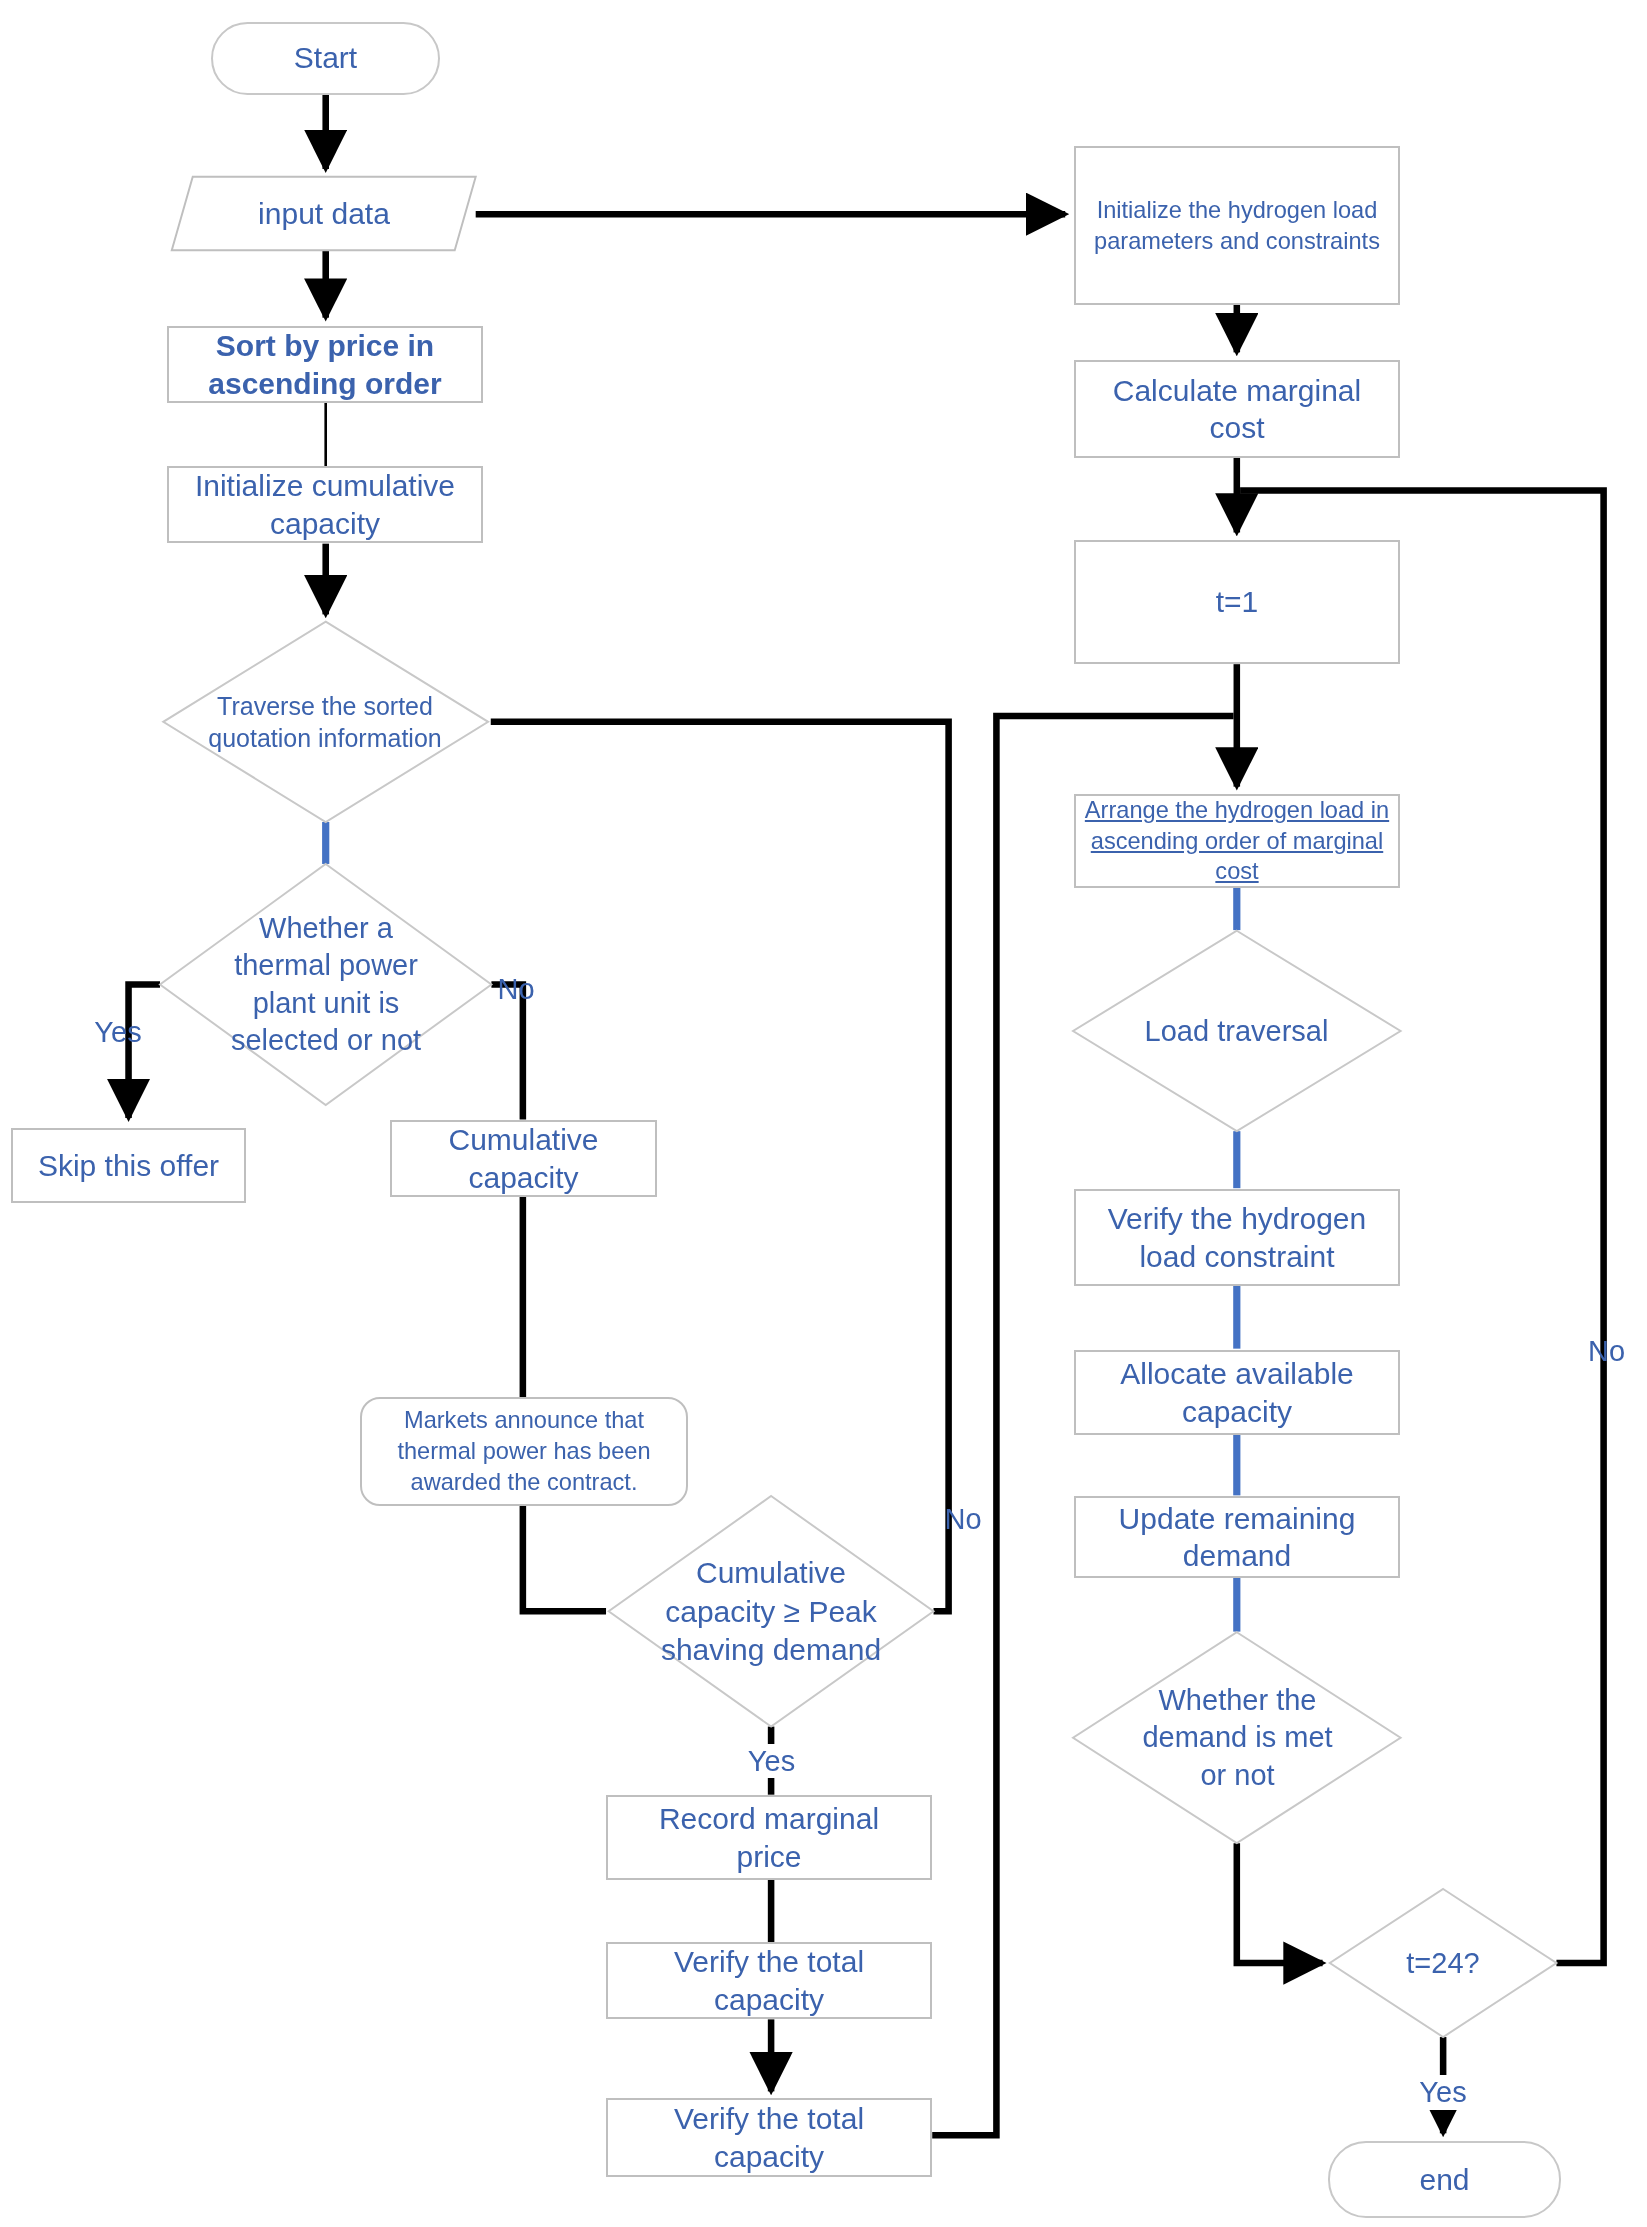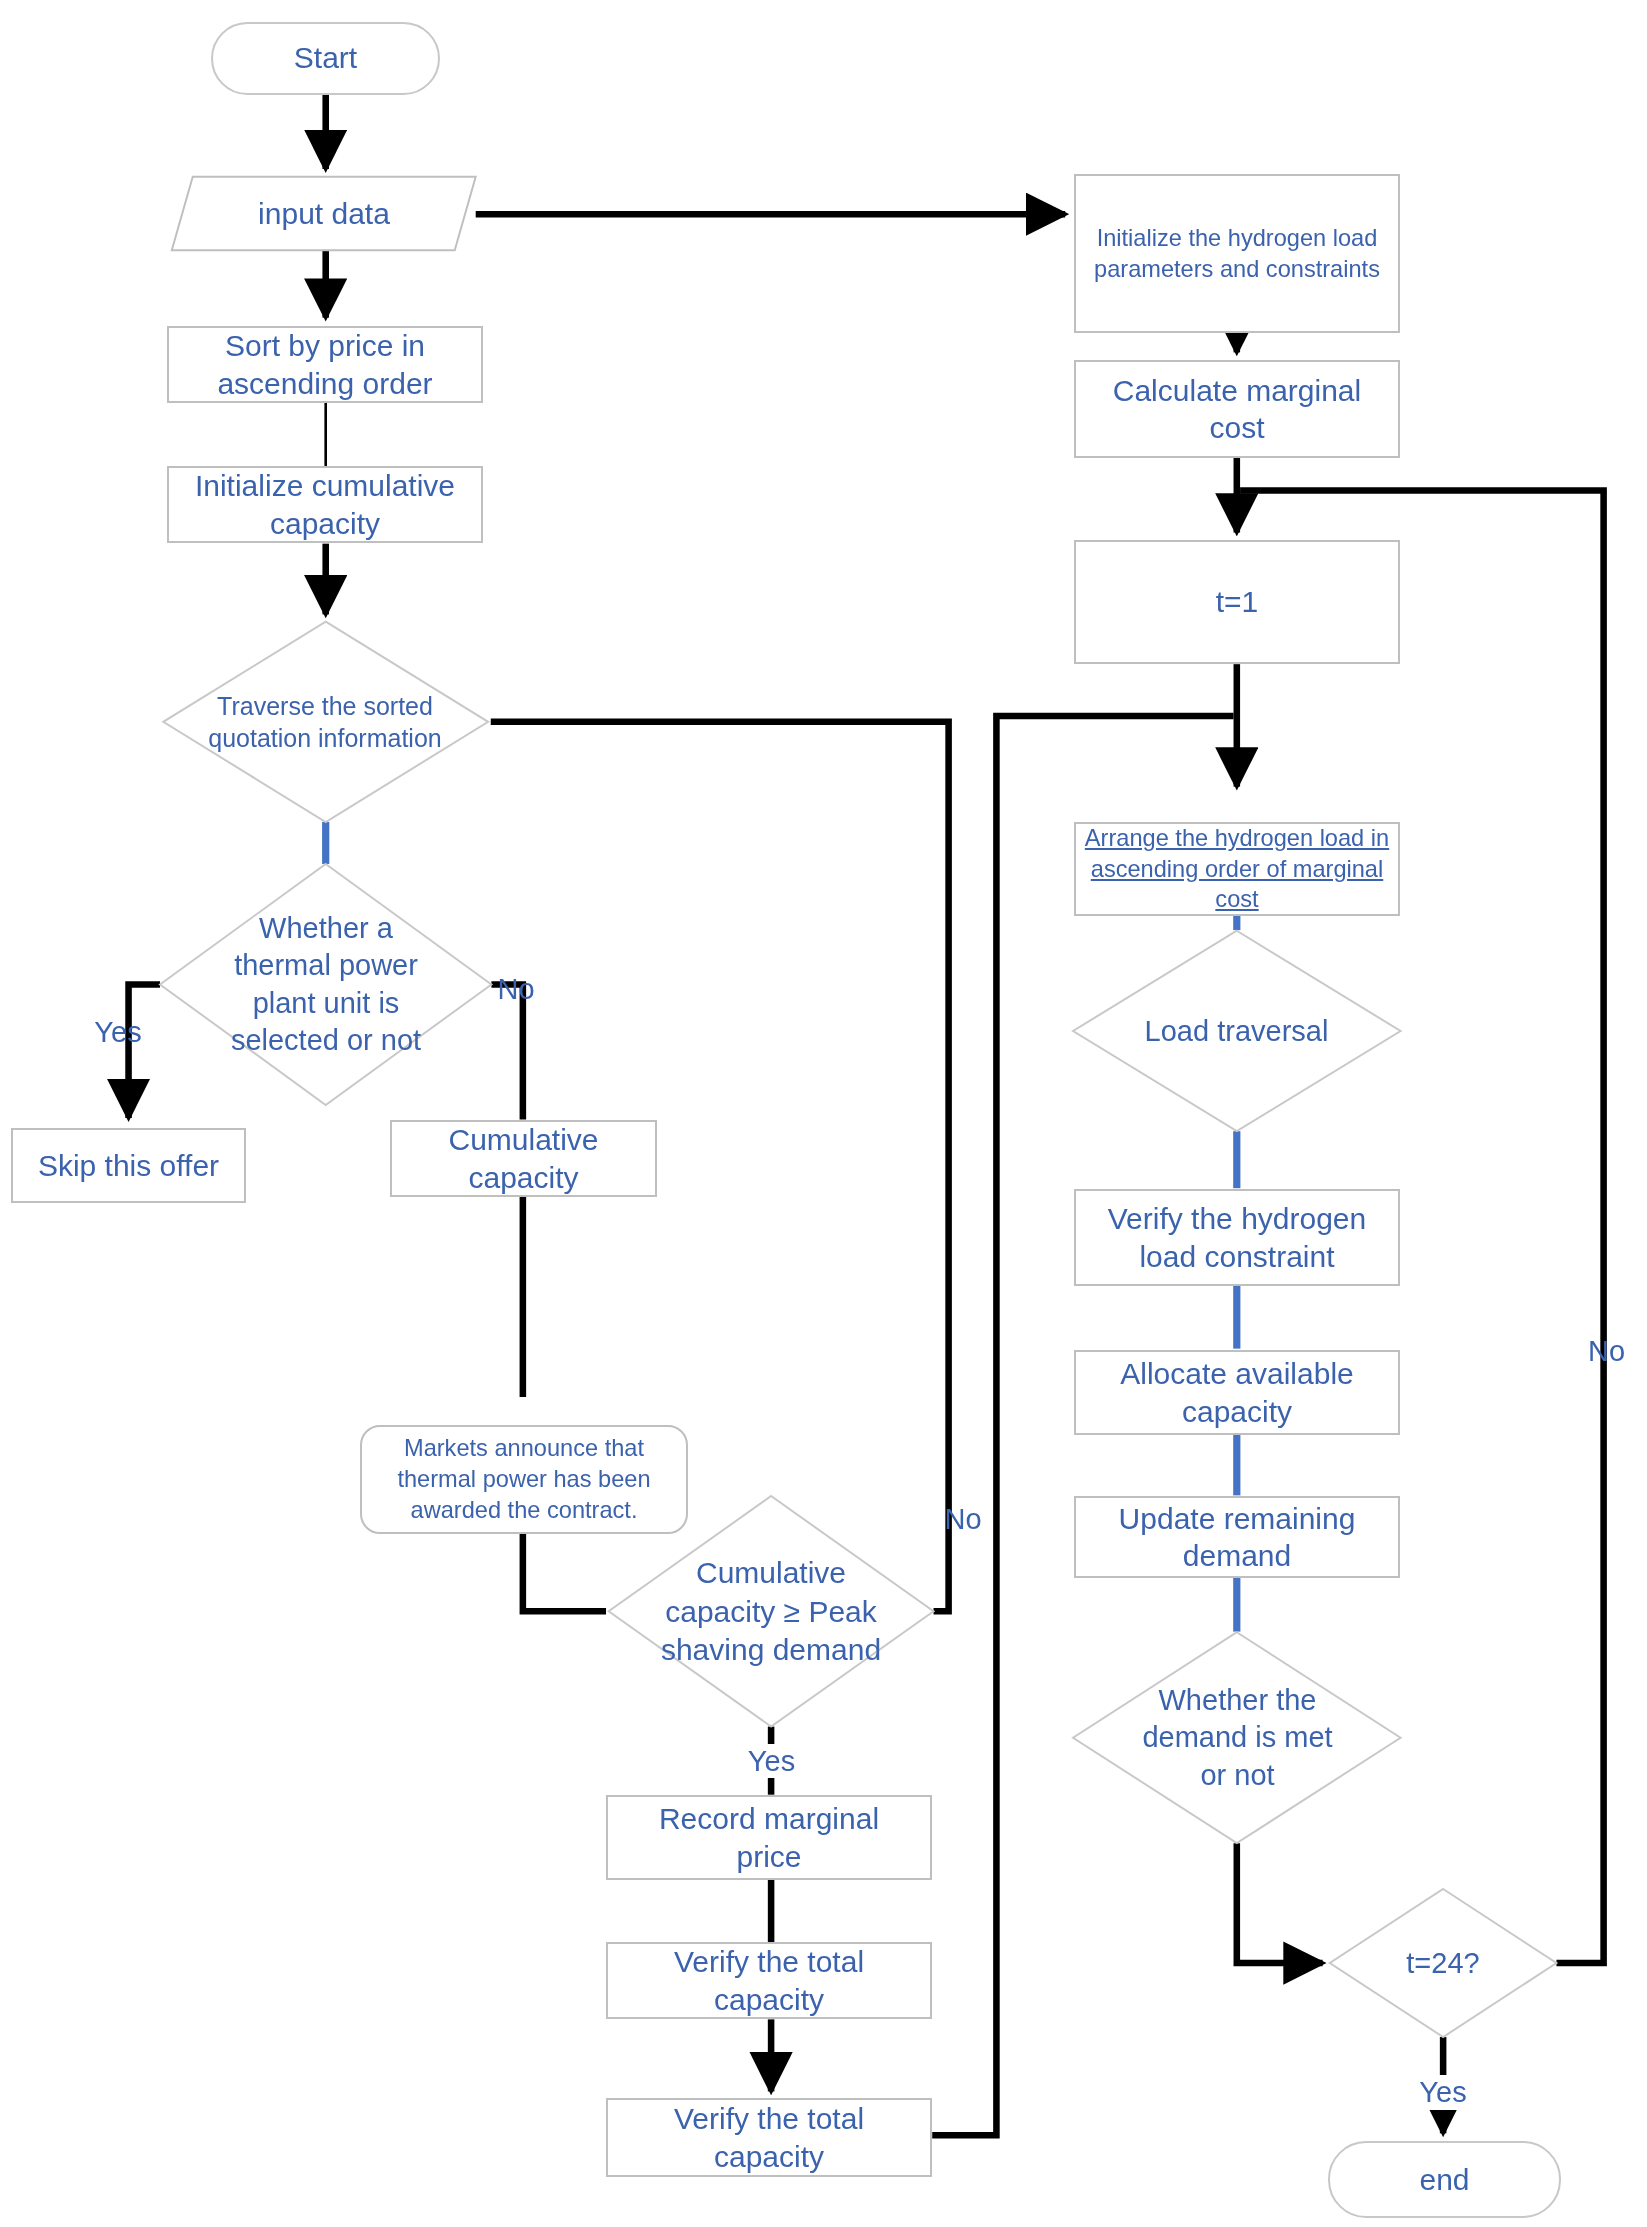--- a/index.html
+++ b/index.html
@@ -16,21 +16,21 @@
   path.thin{stroke:var(--line);stroke-width:4;fill:none;}
   path.b{stroke:var(--blue);stroke-width:11;fill:none;}
   polygon.shape{fill:#ffffff;stroke:var(--border_diamond);stroke-width:3;}
   .box{
     position:absolute; box-sizing:border-box; background:#fff;
     border:2px solid var(--border);
     display:flex; align-items:center; justify-content:center; text-align:center;
     font-size:30px; line-height:1.25; color:var(--text);
   }
   .box.noborder{border:none; background:transparent;}
-  .box.small{font-size:23.6px; line-height:1.3;margin-top:28px;}
+  .box.small{font-size:23.6px; line-height:1.3;}
   .term{border-radius:38px; border-color:var(--border_diamond);}
   .dlabel{
     position:absolute; display:flex; align-items:center; justify-content:center;
     text-align:center; font-size:29px; line-height:1.28; color:var(--text);
     background:transparent;
   }
   .elabel{
     position:absolute; display:flex; align-items:center; justify-content:center;
     text-align:center; font-size:29px; color:var(--text); background:transparent;
   }
@@ -90,21 +90,21 @@
     <span>Start</span>
   </div>
   <div class="box term" style="left:1328px;top:2141px;width:233px;height:77px;">
     <span>end</span>
   </div>
 
   <div class="box noborder" style="left:172px;top:178px;width:304px;height:71px;">
     <span>input data</span>
   </div>
 
-  <div class="box" style="left:167px;top:326px;width:316px;height:77px;padding:0 5.2px;">
+  <div class="box" style="left:167px;top:326px;width:316px;height:77px;padding:0 5.2px;font-weight:bold;">
     <span>Sort by price in ascending order</span>
   </div>
   <div class="box" style="left:167px;top:466px;width:316px;height:77px;">
     <span>Initialize cumulative capacity</span>
   </div>
   <div class="box" style="left:11px;top:1128px;width:235px;height:75px;">
     <span>Skip this offer</span>
   </div>
   <div class="box" style="left:390px;top:1120px;width:267px;height:77px;padding:0 51px;">
     <span>Cumulative capacity</span>

